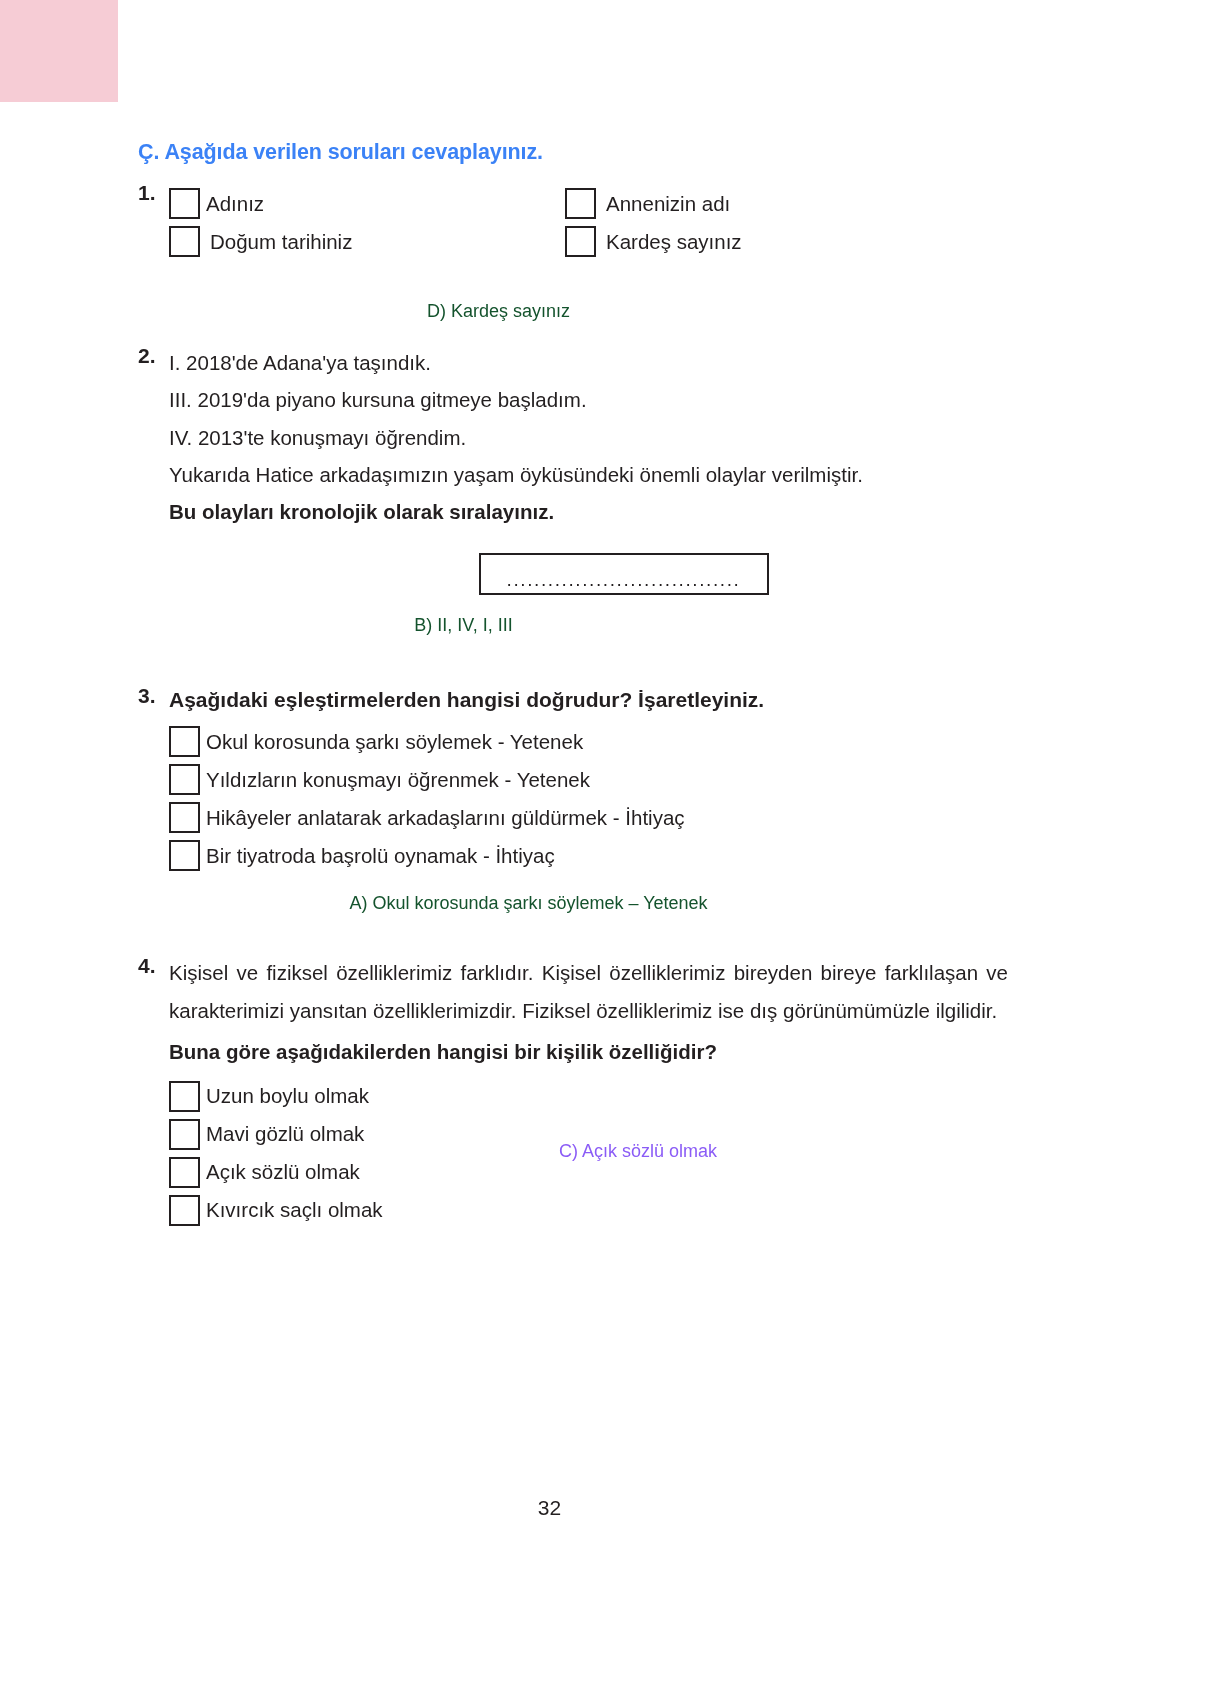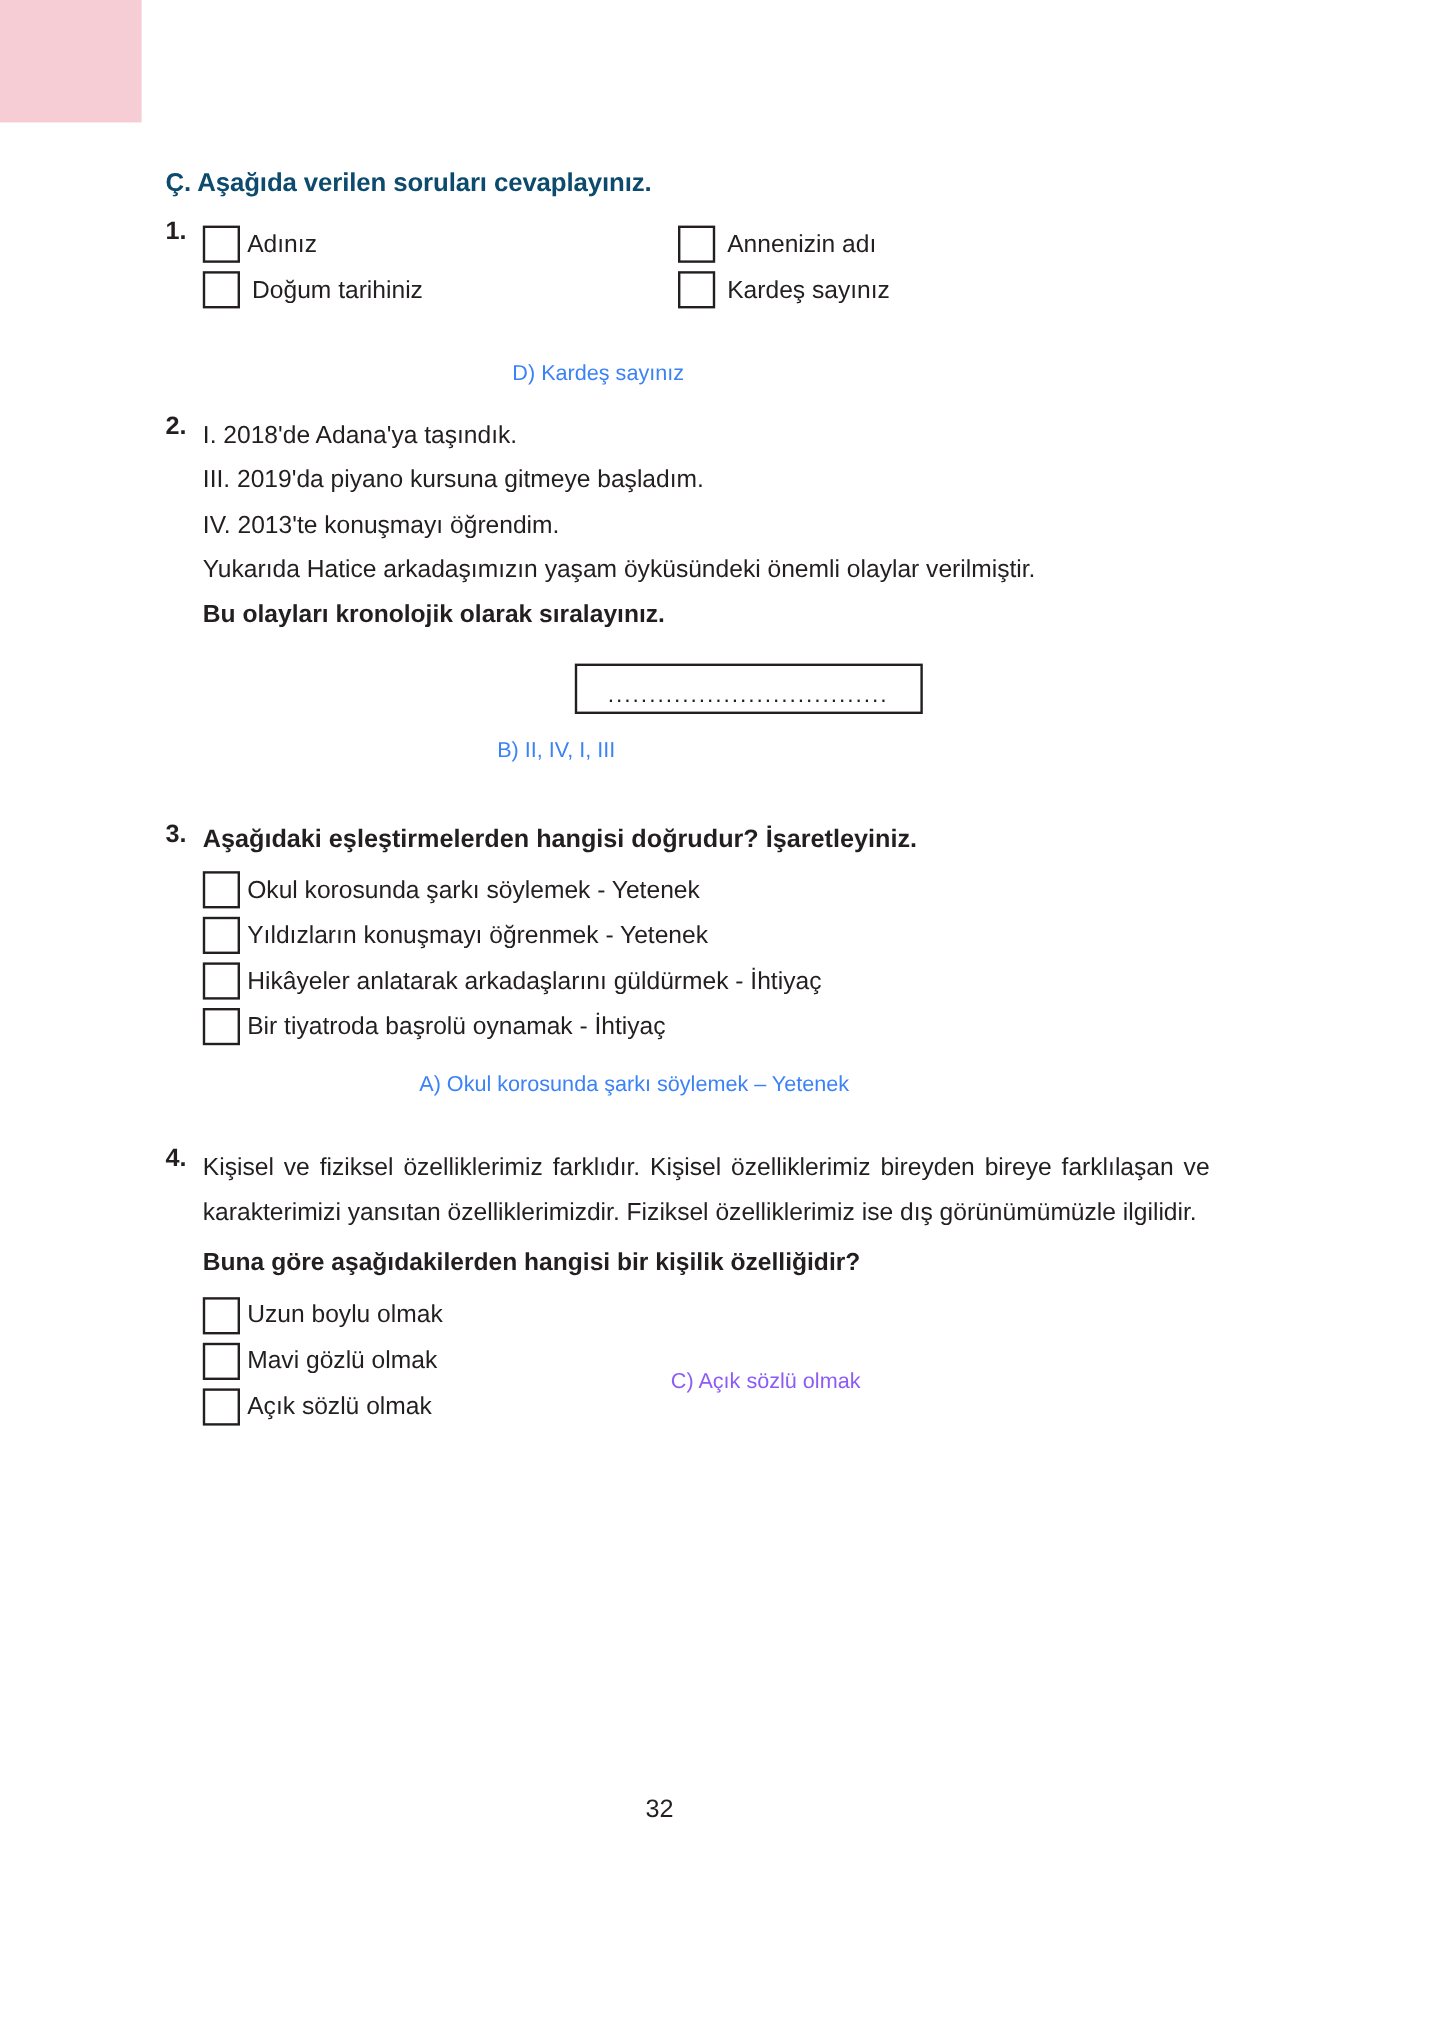--- a/index.html
+++ b/index.html
@@ -27,21 +27,21 @@
   }
 
   .page {
     position: absolute;
     left: 138px;
     top: 0;
     width: 870px;
   }
 
   .section-title {
-    color: #0c4a6e;
+    color: #3b82f6;
     font-weight: bold;
     font-size: 21.5px;
     letter-spacing: -0.1px;
     margin: 0;
     padding-top: 140px;
   }
 
   
   .q {
     position: relative;
@@ -118,21 +118,21 @@
 
   .two-col {
     display: flex;
   }
   .two-col .col {
     width: 396px;
   }
 
   
   .answer {
-    color: #3b82f6;
+    color: #14532d;
     font-size: 18px;
     text-align: center;
   }
   .answer-q1 { margin-top: 44px; padding-right: 180px; }
   .answer-q2 { margin-top: 20px; padding-right: 250px; }
   .answer-q3 { margin-top: 22px; padding-right: 120px; }
 
   
   .answer-box-wrap {
     display: flex;
@@ -282,20 +282,24 @@
           <span class="opt-label">Uzun boylu olmak</span>
         </div>
         <div class="opt-row">
           <span class="checkbox"></span>
           <span class="opt-label">Mavi gözlü olmak</span>
         </div>
         <div class="opt-row">
           <span class="checkbox"></span>
           <span class="opt-label">Açık sözlü olmak</span>
         </div>
+        <div class="opt-row">
+          <span class="checkbox"></span>
+          <span class="opt-label">Kıvırcık saçlı olmak</span>
+        </div>
 
         <div class="answer-q4">C) Açık sözlü olmak</div>
       </div>
     </div>
   </div>
 
 </div>
 
 <div class="page-number">32</div>
 

